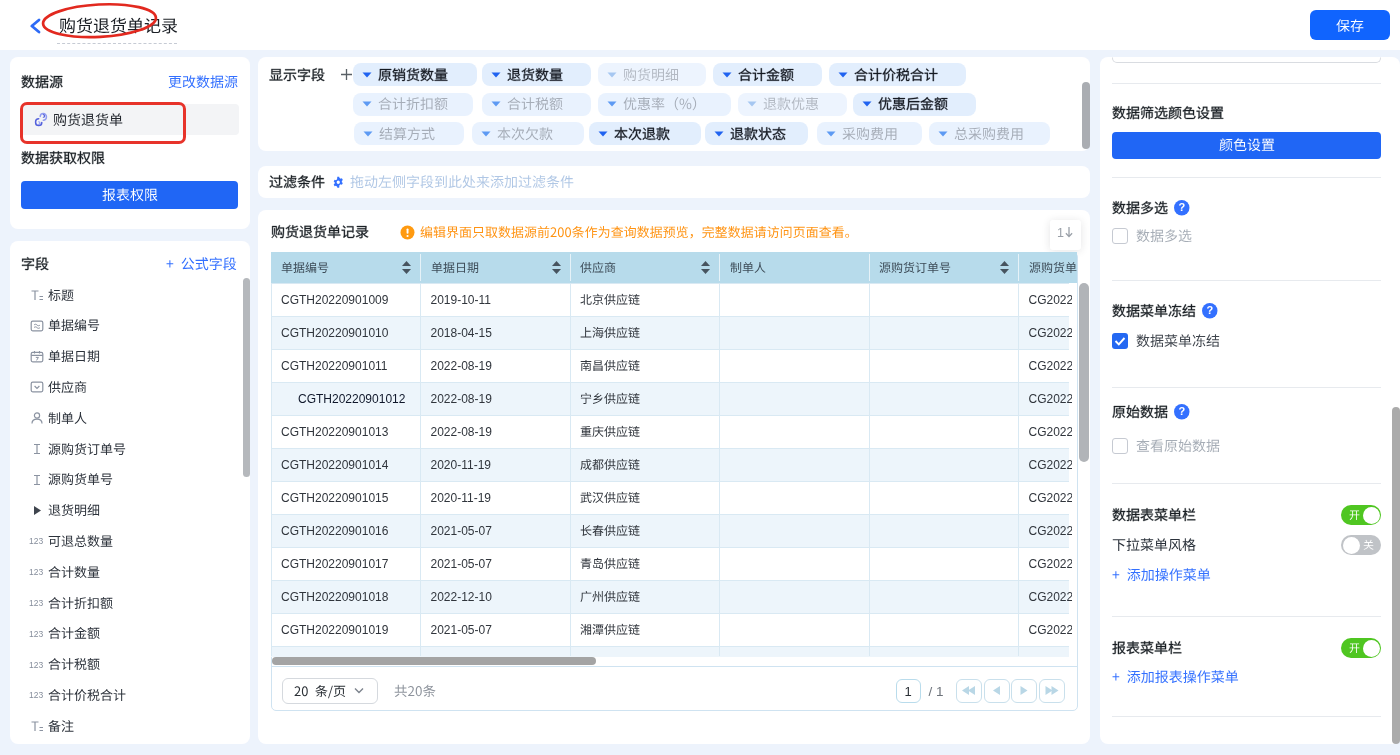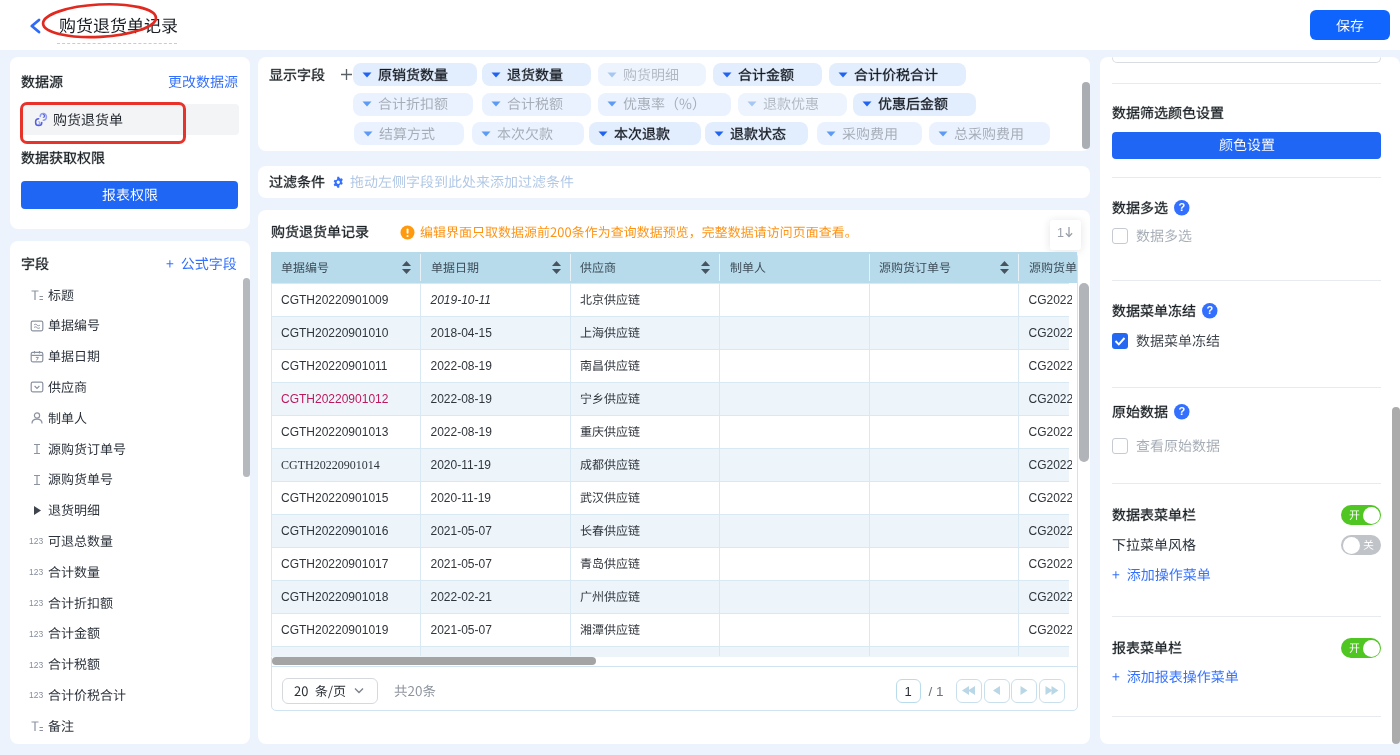--- a/index.html
+++ b/index.html
@@ -814,21 +814,21 @@
           <use href="#g10" x="0.000"></use>
           <use href="#g0" x="1.000"></use>
           <use href="#g1" x="2.000"></use>
           <use href="#g3" x="3.000"></use>
           <use href="#g27" x="4.000"></use>
         </g>
       </svg>
     </div>
     <div style="position:absolute;left:1018.0px;top:254px;width:1px;height:27px;background:#e6f2f8"></div>
     <div class="h" style="left:281px;top:299.5px;font-size:12px;color:#30353c;transform:translateY(-50%);">CGTH20220901009</div>
-    <div class="h" style="left:430.5px;top:299.5px;font-size:12px;color:#30353c;transform:translateY(-50%);font-style:italic;">2019-10-11</div>
+    <div class="h" style="left:430.5px;top:299.5px;font-size:12px;color:#30353c;transform:translateY(-50%);">2019-10-11</div>
     <svg class="t" style="left:580.0px;top:303.8px" width="1" height="1">
       <g transform="scale(12)" fill="#30353c">
         <use href="#g110" x="0.000"></use>
         <use href="#g111" x="1.000"></use>
         <use href="#g30" x="2.000"></use>
         <use href="#g31" x="3.000"></use>
         <use href="#g112" x="4.000"></use>
       </g>
     </svg>
     <div style="position:absolute;left:1028.5px;top:283px;width:43px;height:33px;overflow:hidden">
@@ -857,21 +857,21 @@
         <use href="#g116" x="1.000"></use>
         <use href="#g30" x="2.000"></use>
         <use href="#g31" x="3.000"></use>
         <use href="#g112" x="4.000"></use>
       </g>
     </svg>
     <div style="position:absolute;left:1028.5px;top:349px;width:43px;height:33px;overflow:hidden">
       <div class="h" style="left:0;top:16.5px;font-size:12px;color:#30353c;transform:translateY(-50%)">CG20220</div>
     </div>
     <div style="position:absolute;left:271px;top:382px;width:798px;height:33px;background:#edf5fb"></div>
-    <div class="h" style="left:281px;top:398.5px;font-size:12px;color:#be185d;transform:translateY(-50%);text-align:right;">CGTH20220901012</div>
+    <div class="h" style="left:298px;top:398.5px;font-size:12px;color:#0f172a;transform:translateY(-50%);text-align:right;">CGTH20220901012</div>
     <div class="h" style="left:430.5px;top:398.5px;font-size:12px;color:#30353c;transform:translateY(-50%);">2022-08-19</div>
     <svg class="t" style="left:580.0px;top:402.8px" width="1" height="1">
       <g transform="scale(12)" fill="#30353c">
         <use href="#g117" x="0.000"></use>
         <use href="#g118" x="1.000"></use>
         <use href="#g30" x="2.000"></use>
         <use href="#g31" x="3.000"></use>
         <use href="#g112" x="4.000"></use>
       </g>
     </svg>
@@ -886,21 +886,21 @@
         <use href="#g120" x="1.000"></use>
         <use href="#g30" x="2.000"></use>
         <use href="#g31" x="3.000"></use>
         <use href="#g112" x="4.000"></use>
       </g>
     </svg>
     <div style="position:absolute;left:1028.5px;top:415px;width:43px;height:33px;overflow:hidden">
       <div class="h" style="left:0;top:16.5px;font-size:12px;color:#30353c;transform:translateY(-50%)">CG20220</div>
     </div>
     <div style="position:absolute;left:271px;top:448px;width:798px;height:33px;background:#edf5fb"></div>
-    <div class="h" style="left:281px;top:464.5px;font-size:12px;color:#30353c;transform:translateY(-50%);font-family:Liberation Serif, serif;">CGTH20220901014</div>
+    <div class="h" style="left:281px;top:464.5px;font-size:12px;color:#30353c;transform:translateY(-50%);">CGTH20220901014</div>
     <div class="h" style="left:430.5px;top:464.5px;font-size:12px;color:#30353c;transform:translateY(-50%);">2020-11-19</div>
     <svg class="t" style="left:580.0px;top:468.8px" width="1" height="1">
       <g transform="scale(12)" fill="#30353c">
         <use href="#g121" x="0.000"></use>
         <use href="#g122" x="1.000"></use>
         <use href="#g30" x="2.000"></use>
         <use href="#g31" x="3.000"></use>
         <use href="#g112" x="4.000"></use>
       </g>
     </svg>
@@ -945,21 +945,21 @@
         <use href="#g30" x="2.000"></use>
         <use href="#g31" x="3.000"></use>
         <use href="#g112" x="4.000"></use>
       </g>
     </svg>
     <div style="position:absolute;left:1028.5px;top:547px;width:43px;height:33px;overflow:hidden">
       <div class="h" style="left:0;top:16.5px;font-size:12px;color:#30353c;transform:translateY(-50%)">CG20220</div>
     </div>
     <div style="position:absolute;left:271px;top:580px;width:798px;height:33px;background:#edf5fb"></div>
     <div class="h" style="left:281px;top:596.5px;font-size:12px;color:#30353c;transform:translateY(-50%);">CGTH20220901018</div>
-    <div class="h" style="left:430.5px;top:596.5px;font-size:12px;color:#30353c;transform:translateY(-50%);">2022-02-21</div>
+    <div class="h" style="left:430.5px;top:596.5px;font-size:12px;color:#30353c;transform:translateY(-50%);">2022-12-10</div>
     <svg class="t" style="left:580.0px;top:600.8px" width="1" height="1">
       <g transform="scale(12)" fill="#30353c">
         <use href="#g129" x="0.000"></use>
         <use href="#g130" x="1.000"></use>
         <use href="#g30" x="2.000"></use>
         <use href="#g31" x="3.000"></use>
         <use href="#g112" x="4.000"></use>
       </g>
     </svg>
     <div style="position:absolute;left:1028.5px;top:580px;width:43px;height:33px;overflow:hidden">

